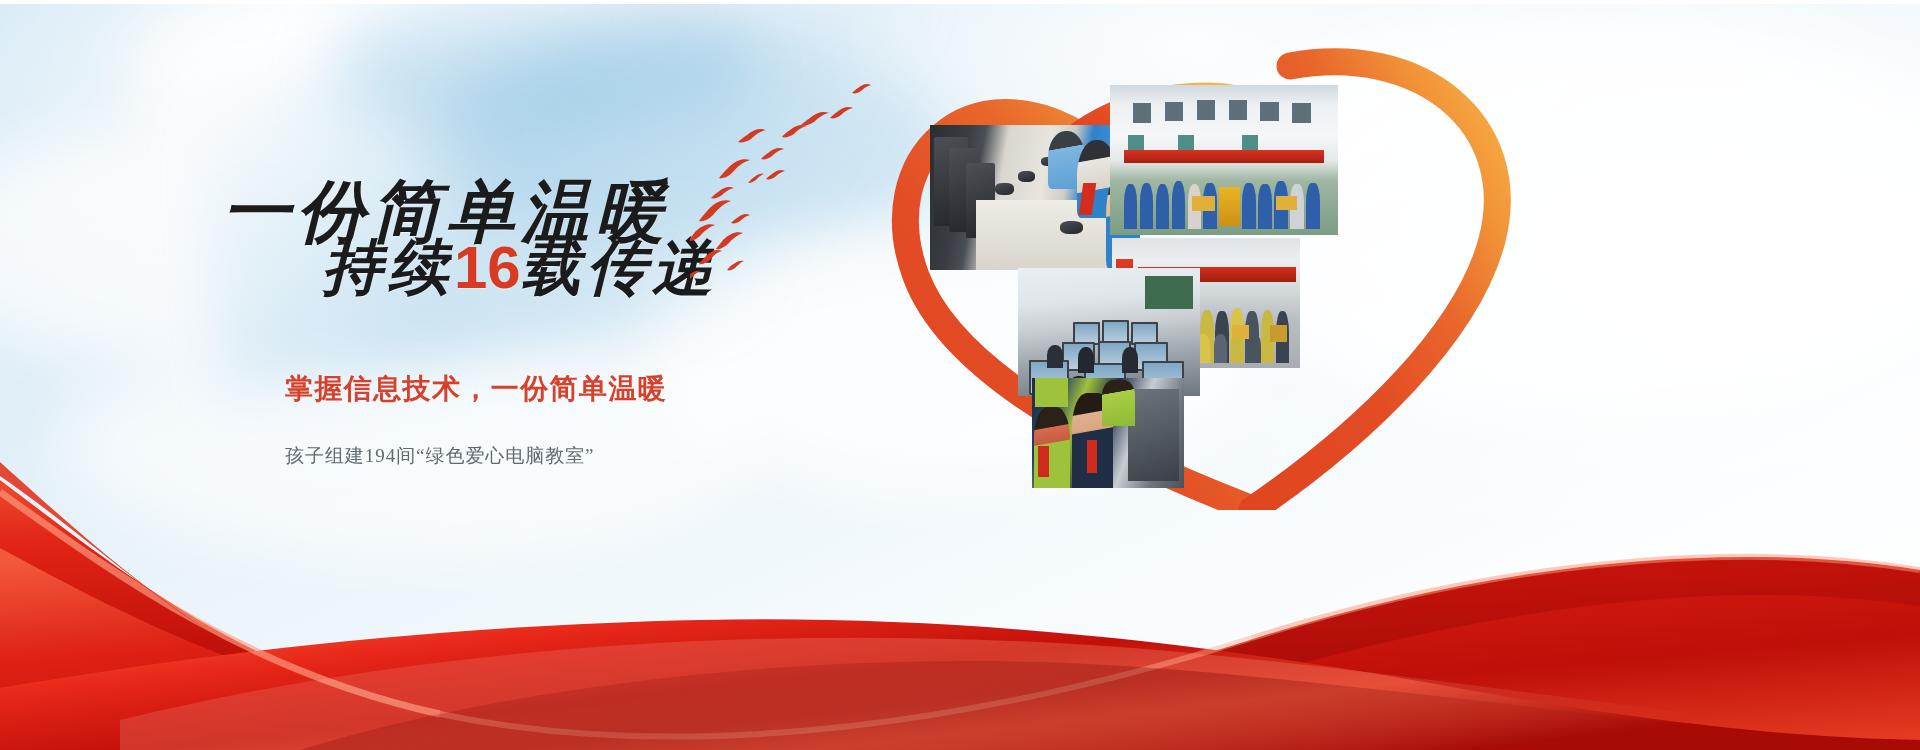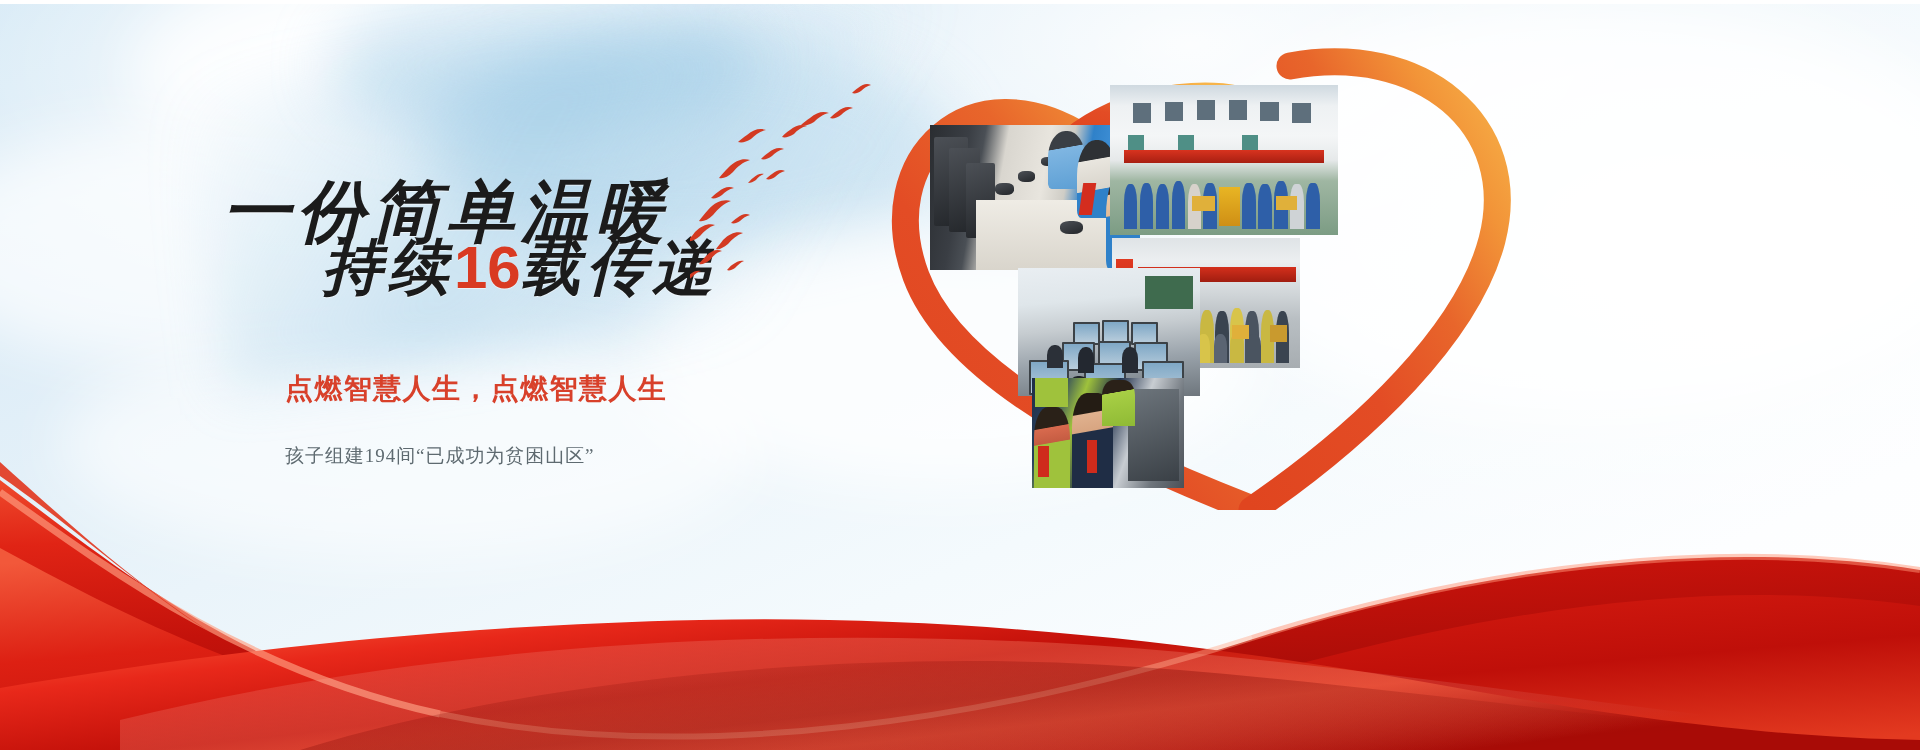--- a/index.html
+++ b/index.html
@@ -150,23 +150,23 @@
     <div class="cloud c6"></div>
     <div class="cloud c7"></div>
     <div class="wisp"></div>
   </div>
   <div class="topstrip"></div>
 
   <div class="copy">
     <div class="headline hl1">一份简单温暖</div>
     <div class="headline hl2"><span>持续</span><span class="num">16</span><span>载传递</span></div>
 
-    <div class="sub sub2">点燃智慧人生，点燃智慧人生</div>
-
-    <div class="body-line bl2">孩子组建194间“已成功为贫困山区”</div>
+    <div class="sub sub2">掌握信息技术，一份简单温暖</div>
+
+    <div class="body-line bl2">孩子组建194间“绿色爱心电脑教室”</div>
   </div>
 
   <div class="birds">
     <svg width="230" height="230" viewBox="0 0 230 230">
       <g fill="#d33a22">
         <path d="M168 8 c5-4 9-5 13-3 -4 1 -7 3 -10 6 -3 2 -6 3 -9 2 2 -2 4 -4 6 -5z"></path>
         <path d="M147 32 c6-5 11-6 16-4 -5 1 -9 4 -12 7 -4 3 -8 4 -11 3 2 -2 4 -4 7 -6z"></path>
         <path d="M120 38 c7-6 13-7 19-5 -6 1 -11 5 -15 9 -5 3 -9 4 -13 3 3 -3 6 -5 9 -7z"></path>
         <path d="M100 50 c6-5 12-6 17-4 -5 1 -10 4 -13 8 -5 3 -9 4 -12 3 2 -3 5 -5 8 -7z"></path>
         <path d="M57 55 c7-6 13-7 19-5 -6 1 -11 5 -15 9 -5 3 -9 4 -13 3 3 -3 6 -5 9 -7z"></path>

